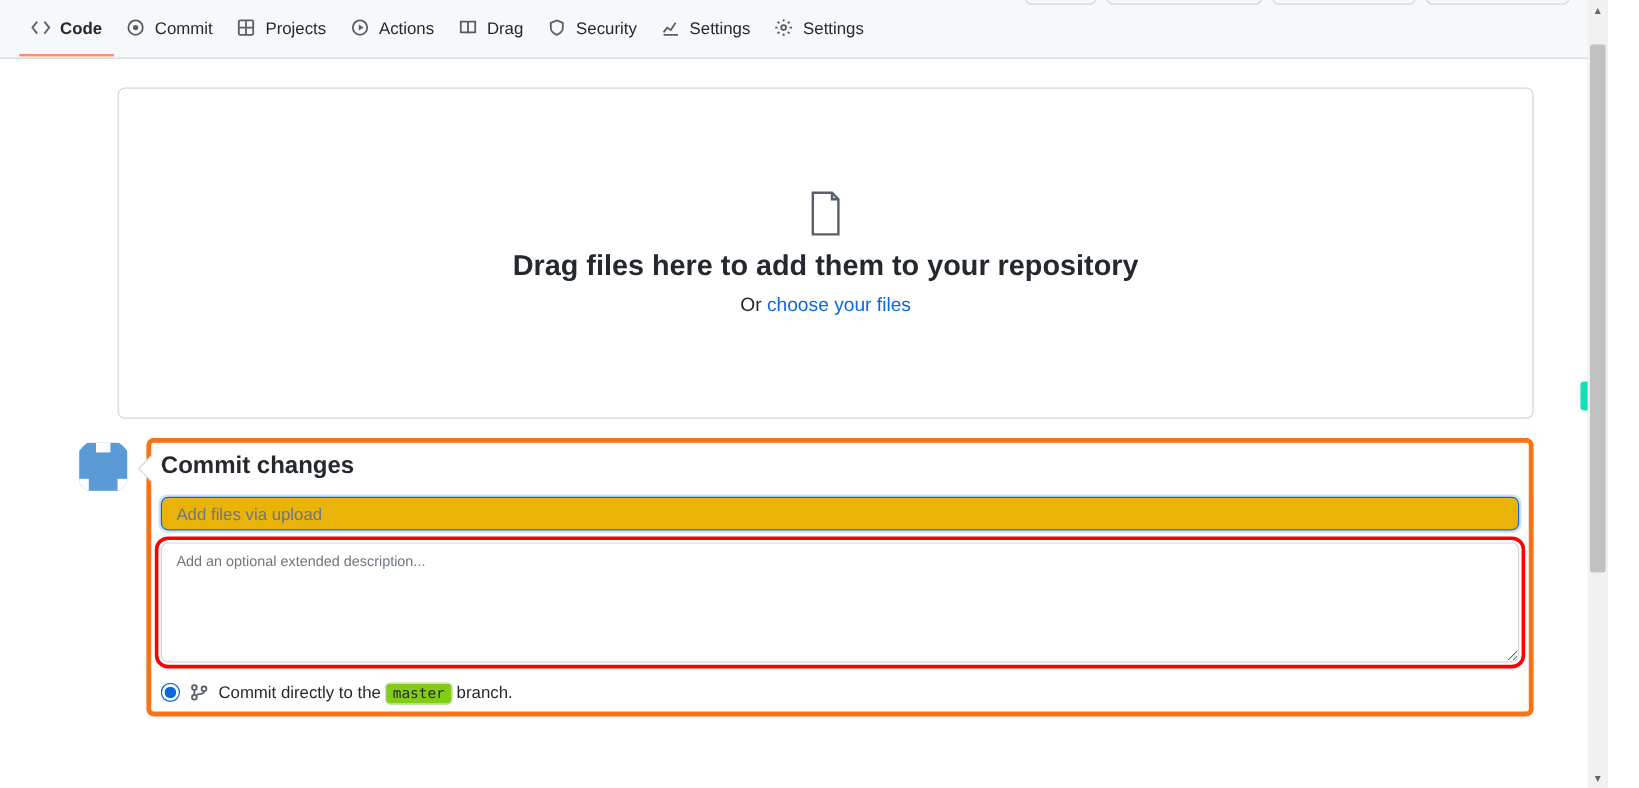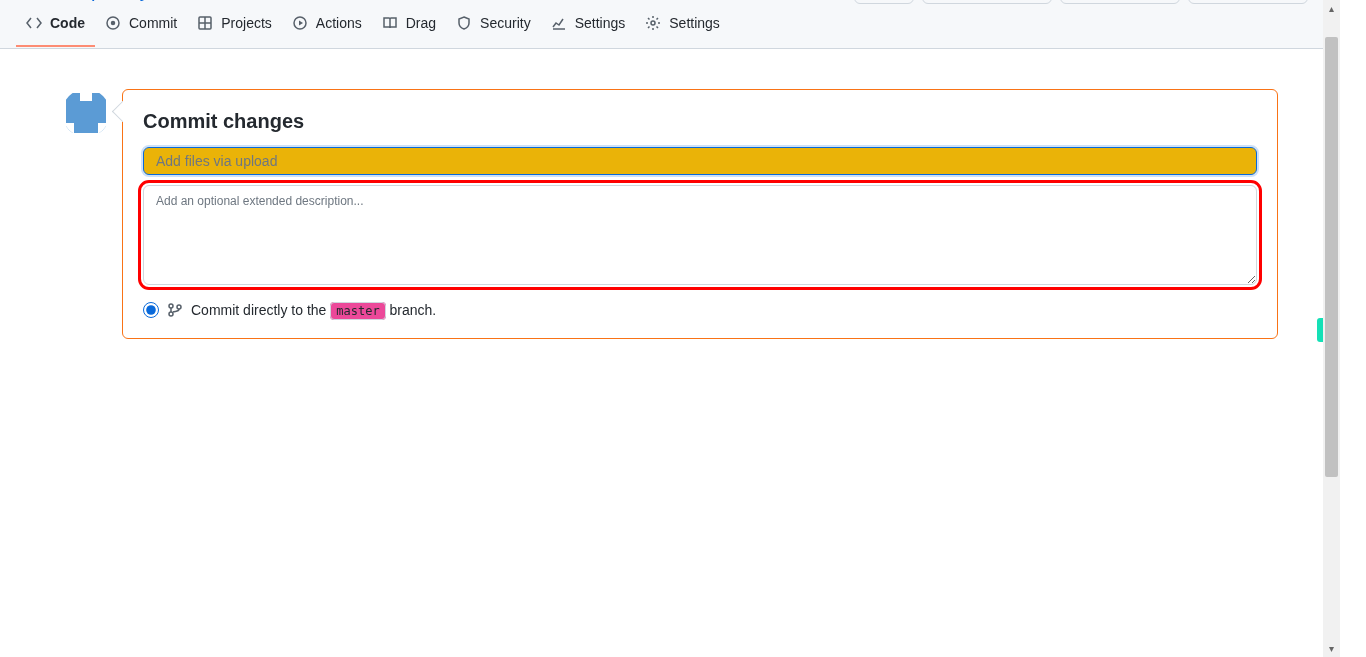--- a/index.html
+++ b/index.html
@@ -26,30 +26,30 @@
 .dropzone .file-icon { color: #57606a; }
 .dropzone h2 { font-size: 24px; font-weight: 600; color: #24292f; }
 .dropzone .sub { font-size: 16px; color: #24292f; }
 .dropzone .sub a { color: #0969da; text-decoration: none; }
 .commit-row { display: flex; gap: 12px; margin-top: 16px; }
 .avatar { width: 48px; height: 48px; border-radius: 50%; background: #fff; overflow: hidden; display:flex; align-items:center; justify-content:center; flex-shrink: 0; }
 .avatar-inner { width: 40px; height: 40px; background: #5b9bd5; position: relative; }
 .avatar-inner::before, .avatar-inner::after { content: ''; position: absolute; background: #fff; }
 .avatar-inner::before { width: 12px; height: 8px; top: 0; left: 14px; }
 .avatar-inner::after { width: 40px; height: 10px; bottom: 0; left: 0; background: linear-gradient(#fff 0 0) 0 0/8px 10px no-repeat, linear-gradient(#fff 0 0) 32px 0/8px 10px no-repeat; }
-.commit-box { flex: 1; border: 1px solid #f97316; border-radius: 6px; padding: 20px; position: relative; }
+.commit-box { flex: 1; border: 4px solid #f97316; border-radius: 6px; padding: 8px; position: relative; }
 .commit-box::before { content: ''; position: absolute; left: -8px; top: 14px; width: 14px; height: 14px; background: #fff; border-left: 1px solid #d0d7de; border-bottom: 1px solid #d0d7de; transform: rotate(45deg); }
 .commit-box h3 { font-size: 20px; font-weight: 600; margin-bottom: 14px; }
 .commit-msg { width: 100%; border: 1px solid #0969da; outline: 2px solid #0969da33; border-radius: 6px; padding: 5px 12px; font-size: 14px; font-family: inherit; background: #eab308; }
 .commit-desc { width: 100%; border: 1px solid #d0d7de; border-radius: 6px; padding: 8px 12px; font-size: 12px; font-family: inherit; min-height: 100px; margin-top: 10px; resize: vertical; outline: 3px solid #ff0000; outline-offset: 2px; }
 .commit-desc::placeholder, .commit-msg::placeholder { color: #6e7781; }
 .radio-row { display: flex; align-items: center; gap: 8px; margin-top: 14px; font-size: 14px; }
 .radio-row input[type="radio"] { width: 16px; height: 16px; accent-color: #0969da; }
 .radio-row .branch-icon { color: #57606a; display:flex; }
-.radio-row code { background: #ec4899; border: 1px solid #d0d7de; border-radius: 4px; padding: 1px 5px; font-size: 12px; font-family: ui-monospace, monospace; }
+.radio-row code { background: #84cc16; border: 1px solid #d0d7de; border-radius: 4px; padding: 1px 5px; font-size: 12px; font-family: ui-monospace, monospace; }
 .scrollbar-v { position: absolute; right: 0; top: 0; width: 17px; height: 657px; background: #f1f1f1; display: flex; flex-direction: column; }
 .scrollbar-v .arrow { height: 17px; display:flex; align-items:center; justify-content:center; color:#666; font-size:10px; cursor:pointer; }
 .scrollbar-v .track { flex: 1; position: relative; }
 .scrollbar-v .thumb { position: absolute; left: 2px; right: 2px; top: 20px; height: 440px; background: #c1c1c1; border-radius: 2px; }
 .side-handle { position: absolute; right: 17px; top: 318px; width: 6px; height: 24px; background: #14e0b6; border-radius: 3px 0 0 3px; }
 svg { display: block; }
 </style>
 </head>
 <body>
 
@@ -143,20 +143,32 @@
             </svg>
           </span>
         <span>Settings</span>
       </div>
     </div>
   </div>
 
   <div class="main">
     <div class="container">
 
+      <div class="dropzone">
+        <span class="file-icon">
+          <svg width="32" height="40" viewBox="0 0 24 30" fill="none" stroke="currentColor" stroke-width="1.5">
+              <path d="M4 2h12l4 4v22H4V2z"></path>
+              <path d="M16 2v4h4"></path>
+            </svg>
+        </span>
+        <h2>Drag files here to add them to your repository</h2>
+        <div class="sub">
+          <span>Or </span><a href="#">choose your files</a>
+        </div>
+      </div>
 
       <div class="commit-row">
         <div class="avatar">
             <div class="avatar-inner"></div>
           </div>
         <div class="commit-box">
           <h3>Commit changes</h3>
           <input class="commit-msg" type="text" placeholder="Add files via upload" style="">
           <textarea class="commit-desc" placeholder="Add an optional extended description..." style=""></textarea>
           <div class="radio-row">

